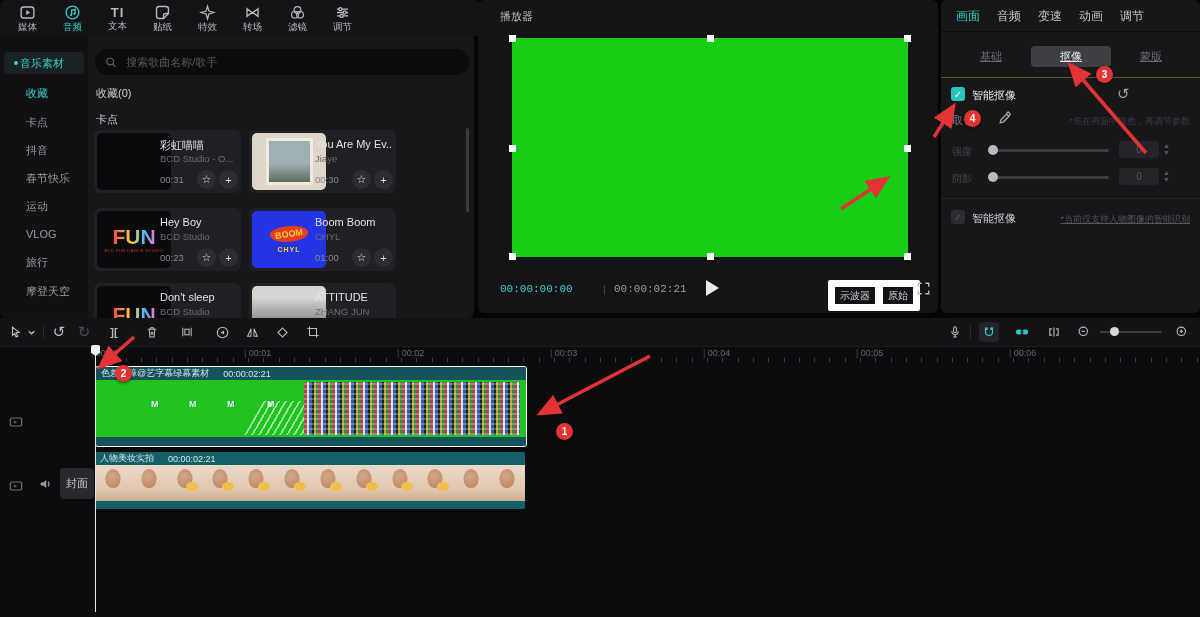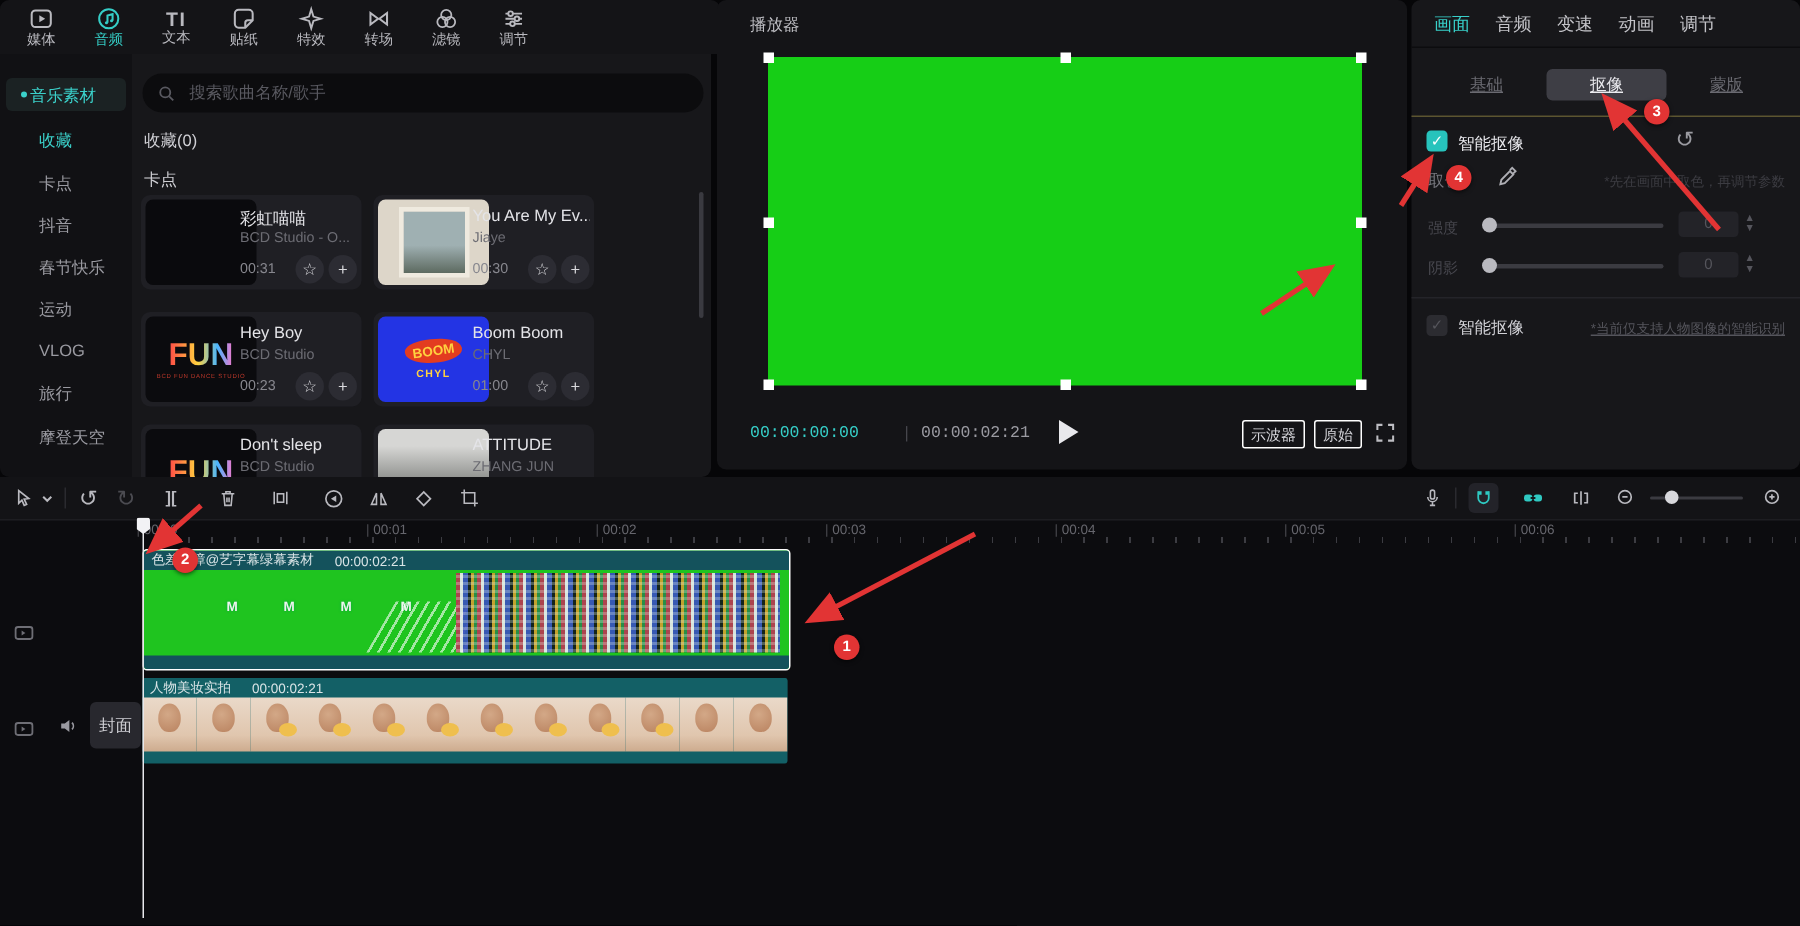--- a/index.html
+++ b/index.html
@@ -58,21 +58,21 @@
   
   .player{left:478px;top:0;width:460px;height:313px;background:#141417;border-radius:6px;}
   .p-title{position:absolute;left:22px;top:9px;font-size:11px;color:#bdbdc2;}
   .screen{position:absolute;left:34px;top:38px;width:396px;height:219px;background:#16ce16;}
   .hdl{position:absolute;width:7px;height:7px;background:#fff;}
   .p-cur{position:absolute;left:22px;top:283px;font-size:11px;color:#36cfc8;font-family:"Liberation Mono","DejaVu Sans Mono",monospace;}
   .p-sep{position:absolute;left:125px;top:283px;font-size:11px;color:#46464c;}
   .p-dur{position:absolute;left:136px;top:283px;font-size:11px;color:#9b9ba2;font-family:"Liberation Mono","DejaVu Sans Mono",monospace;}
   .playtri{position:absolute;left:228px;top:280px;width:0;height:0;border-left:13px solid #e8e8ec;
            border-top:8px solid transparent;border-bottom:8px solid transparent;cursor:pointer;}
-  .p-btn{position:absolute;top:280px;height:17px;border:1px solid #ffffff;border-radius:2px;color:#d5d5da;
+  .p-btn{position:absolute;top:280px;height:17px;border:7px solid #ffffff;border-radius:2px;color:#d5d5da;
          font-size:10px;display:flex;align-items:center;justify-content:center;padding:0 5px;cursor:pointer;}
   
   .inspector{left:941px;top:0;width:259px;height:313px;background:#17171a;border-radius:6px;}
   .insp-tab{position:absolute;top:8px;font-size:12px;color:#c3c3c8;cursor:pointer;}
   .insp-tab.active{color:#38d0c9;}
   .tabline{position:absolute;left:0;top:31px;width:259px;height:1px;background:#0c0c0e;}
   .subtab{position:absolute;top:46px;height:21px;width:80px;display:flex;align-items:center;justify-content:center;
           font-size:11px;color:#6b6b72;border-radius:4px;cursor:pointer;text-decoration:underline;}
   .subtab.active{background:#3e3e45;color:#ececf0;}
   .oliveline{position:absolute;left:0;top:77px;width:259px;height:1px;background:#5c5530;}

